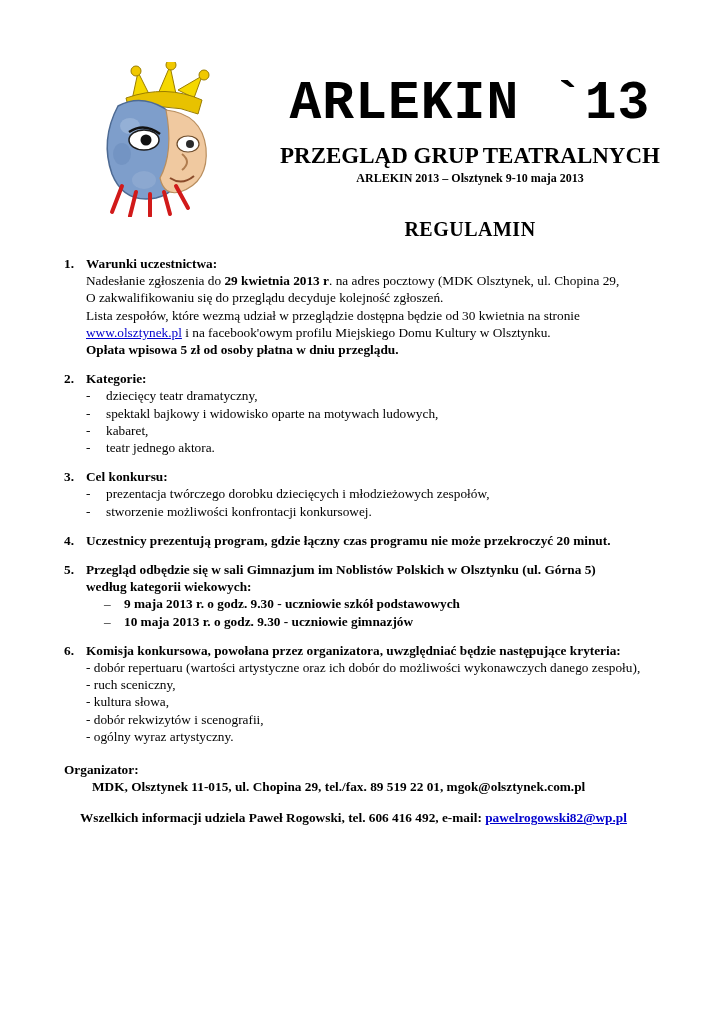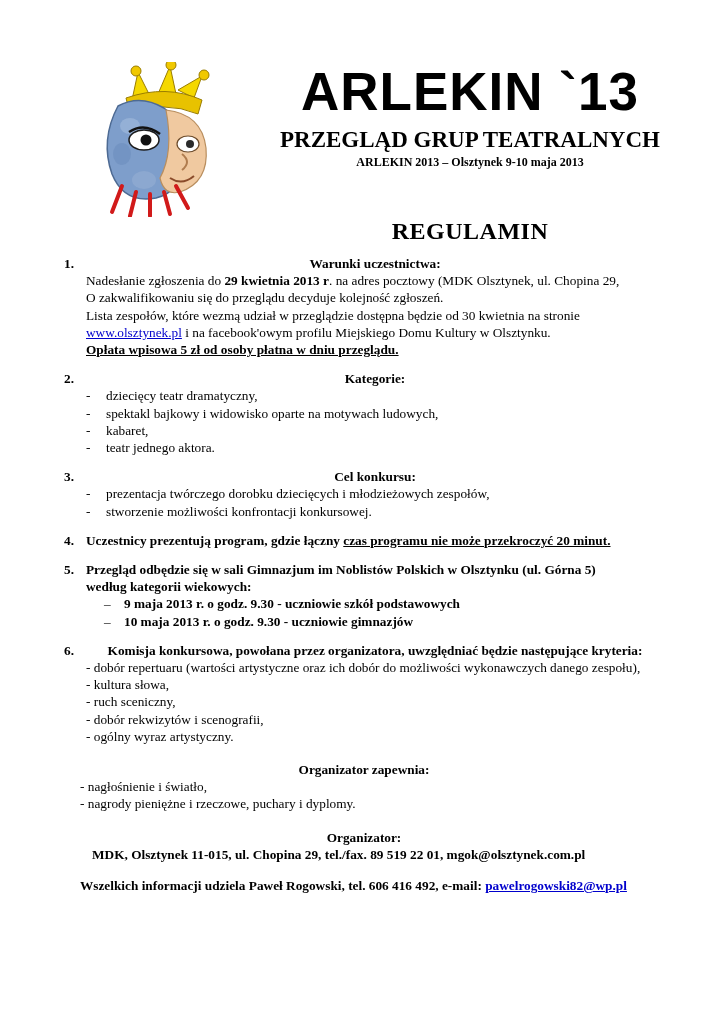--- a/index.html
+++ b/index.html
@@ -34,46 +34,46 @@
     height: 155px;
   }
   .title-block {
     position: absolute;
     left: 255px;
     top: 64px;
     width: 430px;
     text-align: center;
   }
   .main-title {
-    font-family: Liberation Sans, sans-serif;
+    font-family: Liberation Mono, monospace;
     font-weight: bold;
     font-size: 53px;
     line-height: 56px;
     letter-spacing: 1px;
-    margin: 0;
+    margin: 12px;
   }
   .subtitle1 {
     font-weight: bold;
     font-size: 23px;
     line-height: 23px;
     margin-top: 8px;
   }
   .subtitle2 {
     font-weight: bold;
     font-size: 12px;
     line-height: 23px;
   }
   .regulamin {
     position: absolute;
     left: 255px;
     top: 218px;
     width: 430px;
     text-align: center;
     font-weight: bold;
-    font-size: 24px;
+    font-size: 20px;
     letter-spacing: 0.5px;
   }
   .content {
     position: absolute;
     left: 64px;
     top: 255px;
     width: 600px;
     font-size: 13.3px;
     line-height: 17.2px;
   }
@@ -87,31 +87,30 @@
   .sec-num {
     width: 22px;
     flex: 0 0 22px;
     font-weight: bold;
   }
   .sec-body {
     flex: 1;
   }
   .sec-head {
     font-weight: bold;
-    text-align: center;
   }
   .line {
     white-space: normal;
   }
   b { font-weight: bold; }
   .lnk {
     color: #0000cc;
     text-decoration: underline;
   }
-  .u { text-decoration: underline; }
+  .u { }
   .dash-list {
     margin: 0;
     padding: 0;
     list-style: none;
   }
   .dash-list li {
     display: flex;
   }
   .dash-mark {
     width: 20px;
@@ -274,33 +273,28 @@
         </div>
       </div>
     </div>
 
     <div class="section">
       <div class="sec-row">
         <div class="sec-num">6.</div>
         <div class="sec-body">
           <div class="sec-head">Komisja konkursowa, powołana przez organizatora, uwzględniać będzie następujące kryteria:</div>
           <div class="line">- dobór repertuaru (wartości artystyczne oraz ich dobór do możliwości wykonawczych danego zespołu),</div>
+          <div class="line">- ruch sceniczny,</div>
           <div class="line">- kultura słowa,</div>
-          <div class="line">- ruch sceniczny,</div>
           <div class="line">- dobór rekwizytów i scenografii,</div>
           <div class="line">- ogólny wyraz artystyczny.</div>
         </div>
       </div>
     </div>
 
-    <div class="section org-block">
-      <div class="sec-head">Organizator zapewnia:</div>
-      <div class="line org-detail" style="font-weight:normal; margin-left:16px;">- nagłośnienie i światło,</div>
-      <div class="line" style="margin-left:16px;">- nagrody pieniężne i rzeczowe, puchary i dyplomy.</div>
-    </div>
 
     <div class="section org-block">
       <div class="sec-head">Organizator:</div>
       <div class="line org-detail">MDK, Olsztynek 11-015, ul. Chopina 29, tel./fax. 89 519 22 01, mgok@olsztynek.com.pl</div>
       <div class="line footer-note">
         <span>Wszelkich informacji udziela Paweł Rogowski, tel. 606 416 492, e-mail: </span><a class="lnk" href="#">pawelrogowski82@wp.pl</a>
       </div>
     </div>
 
   </div>

